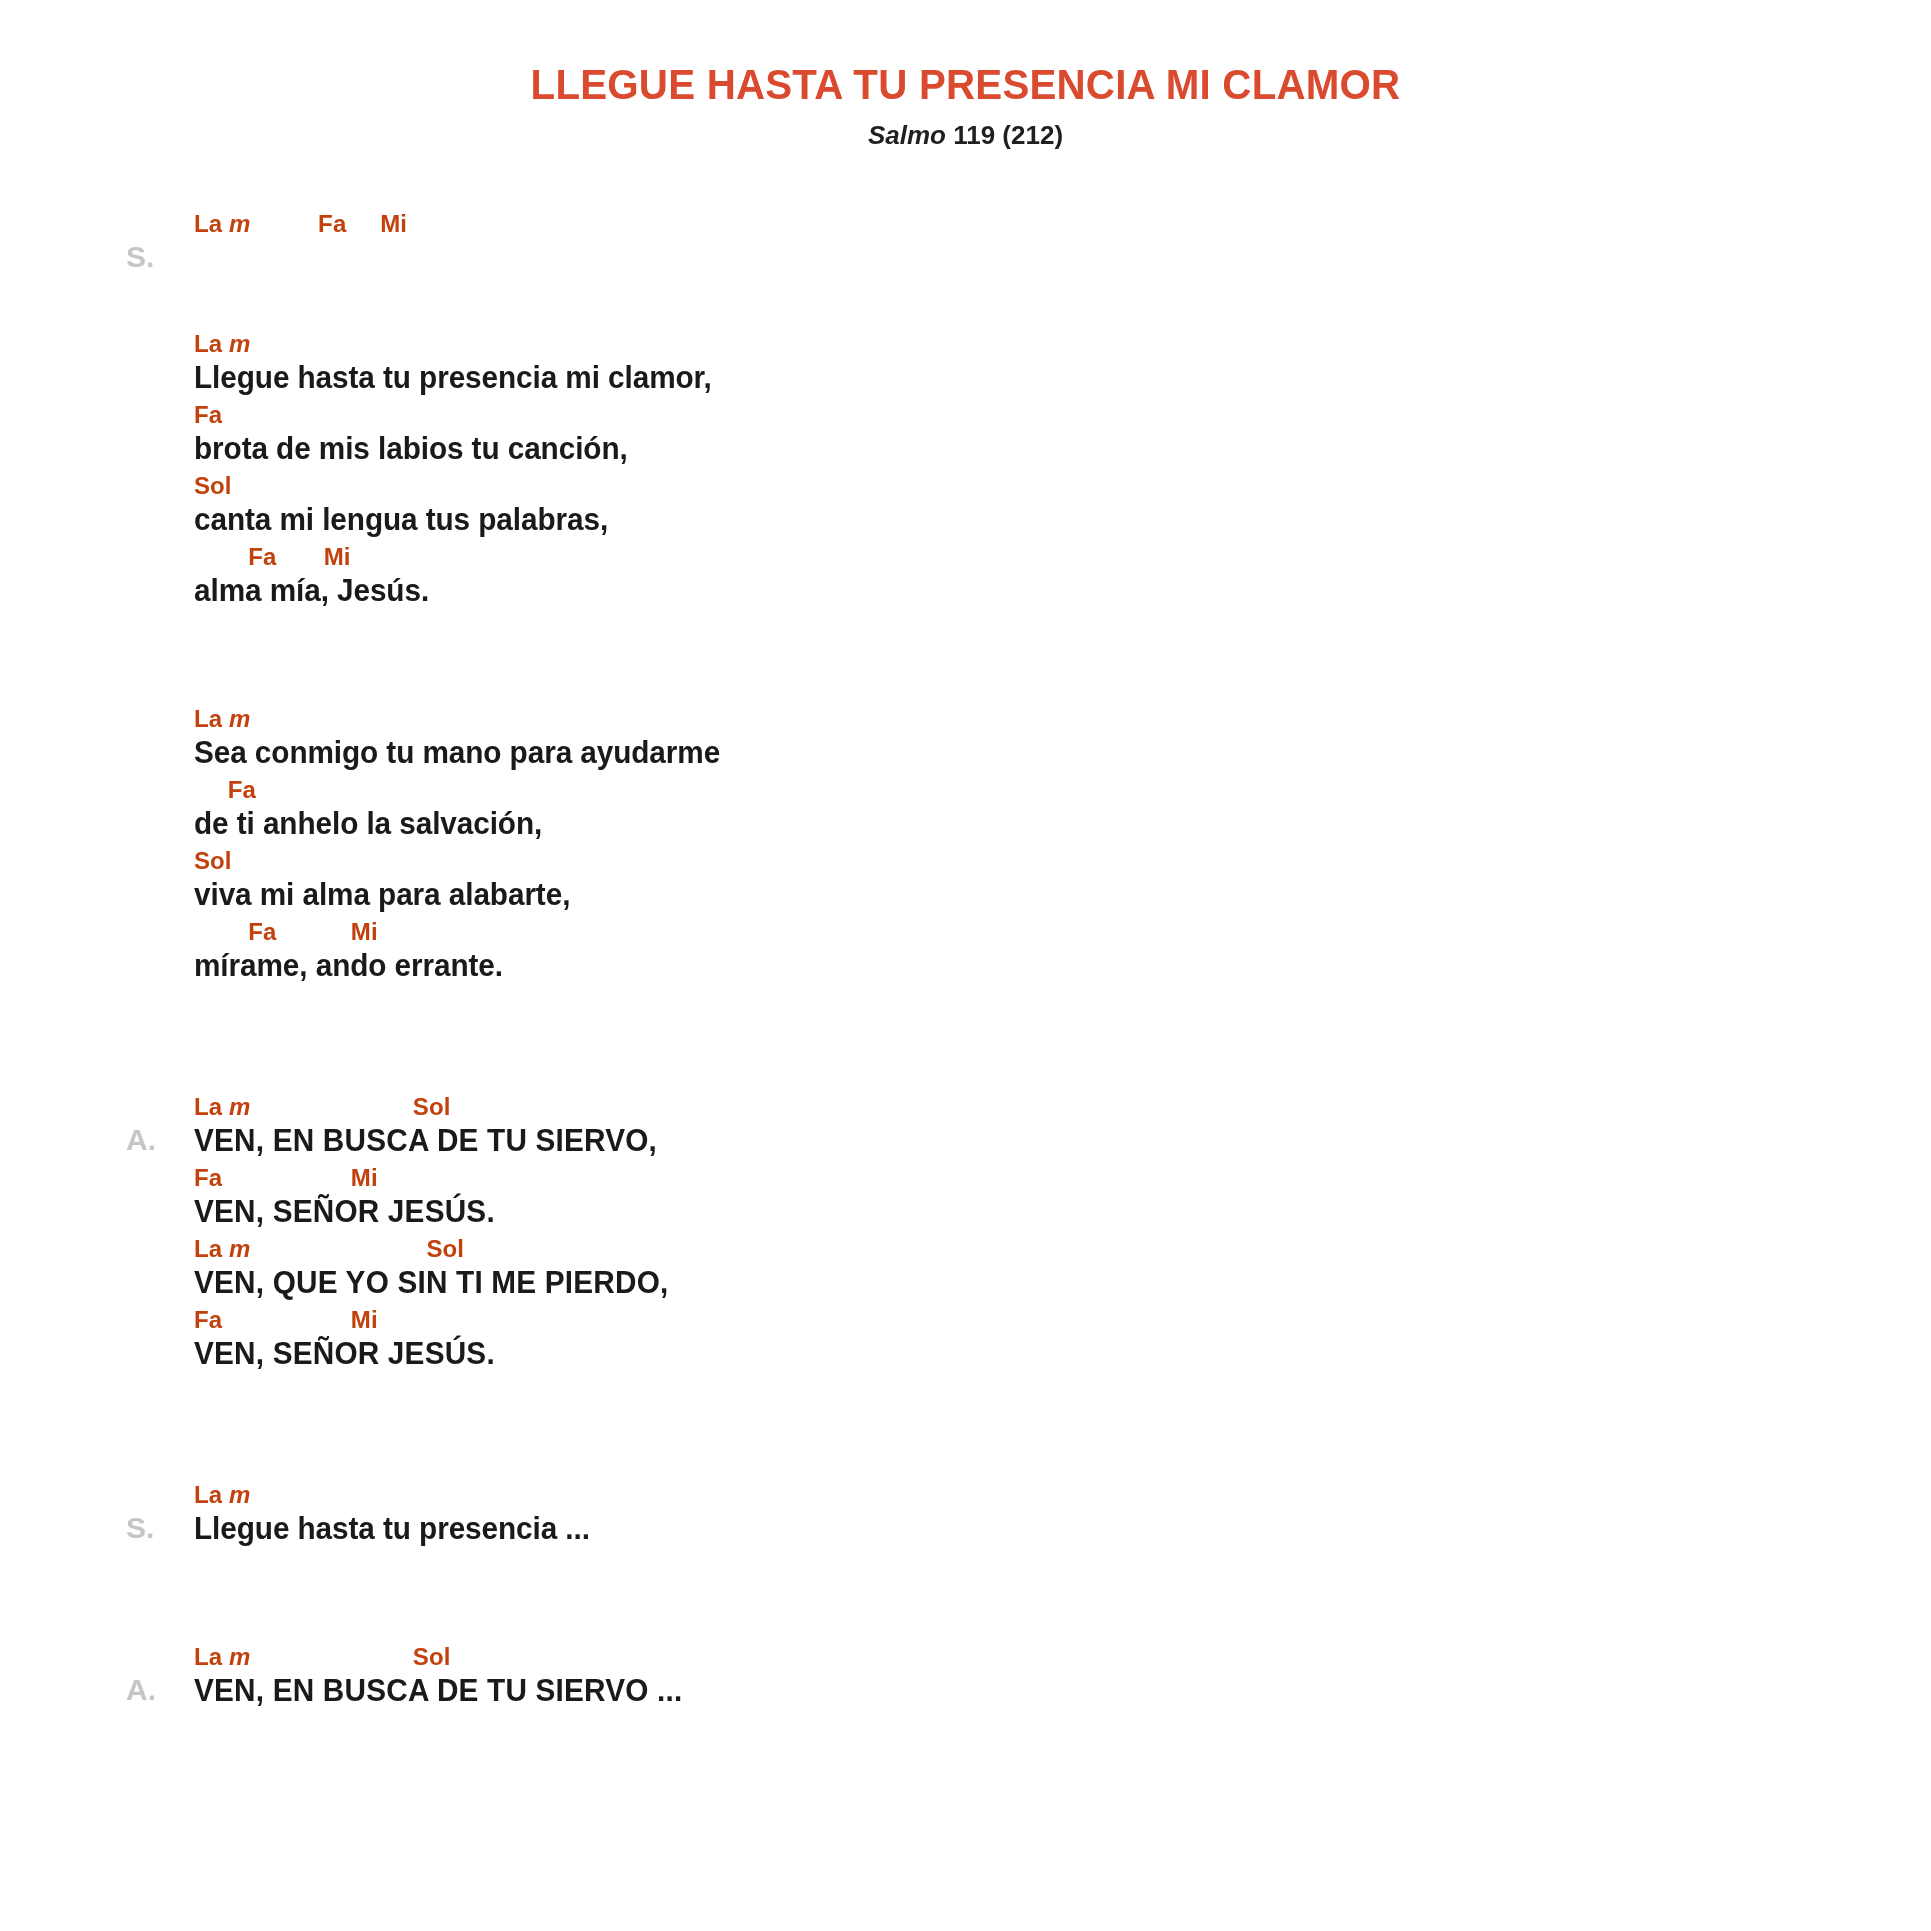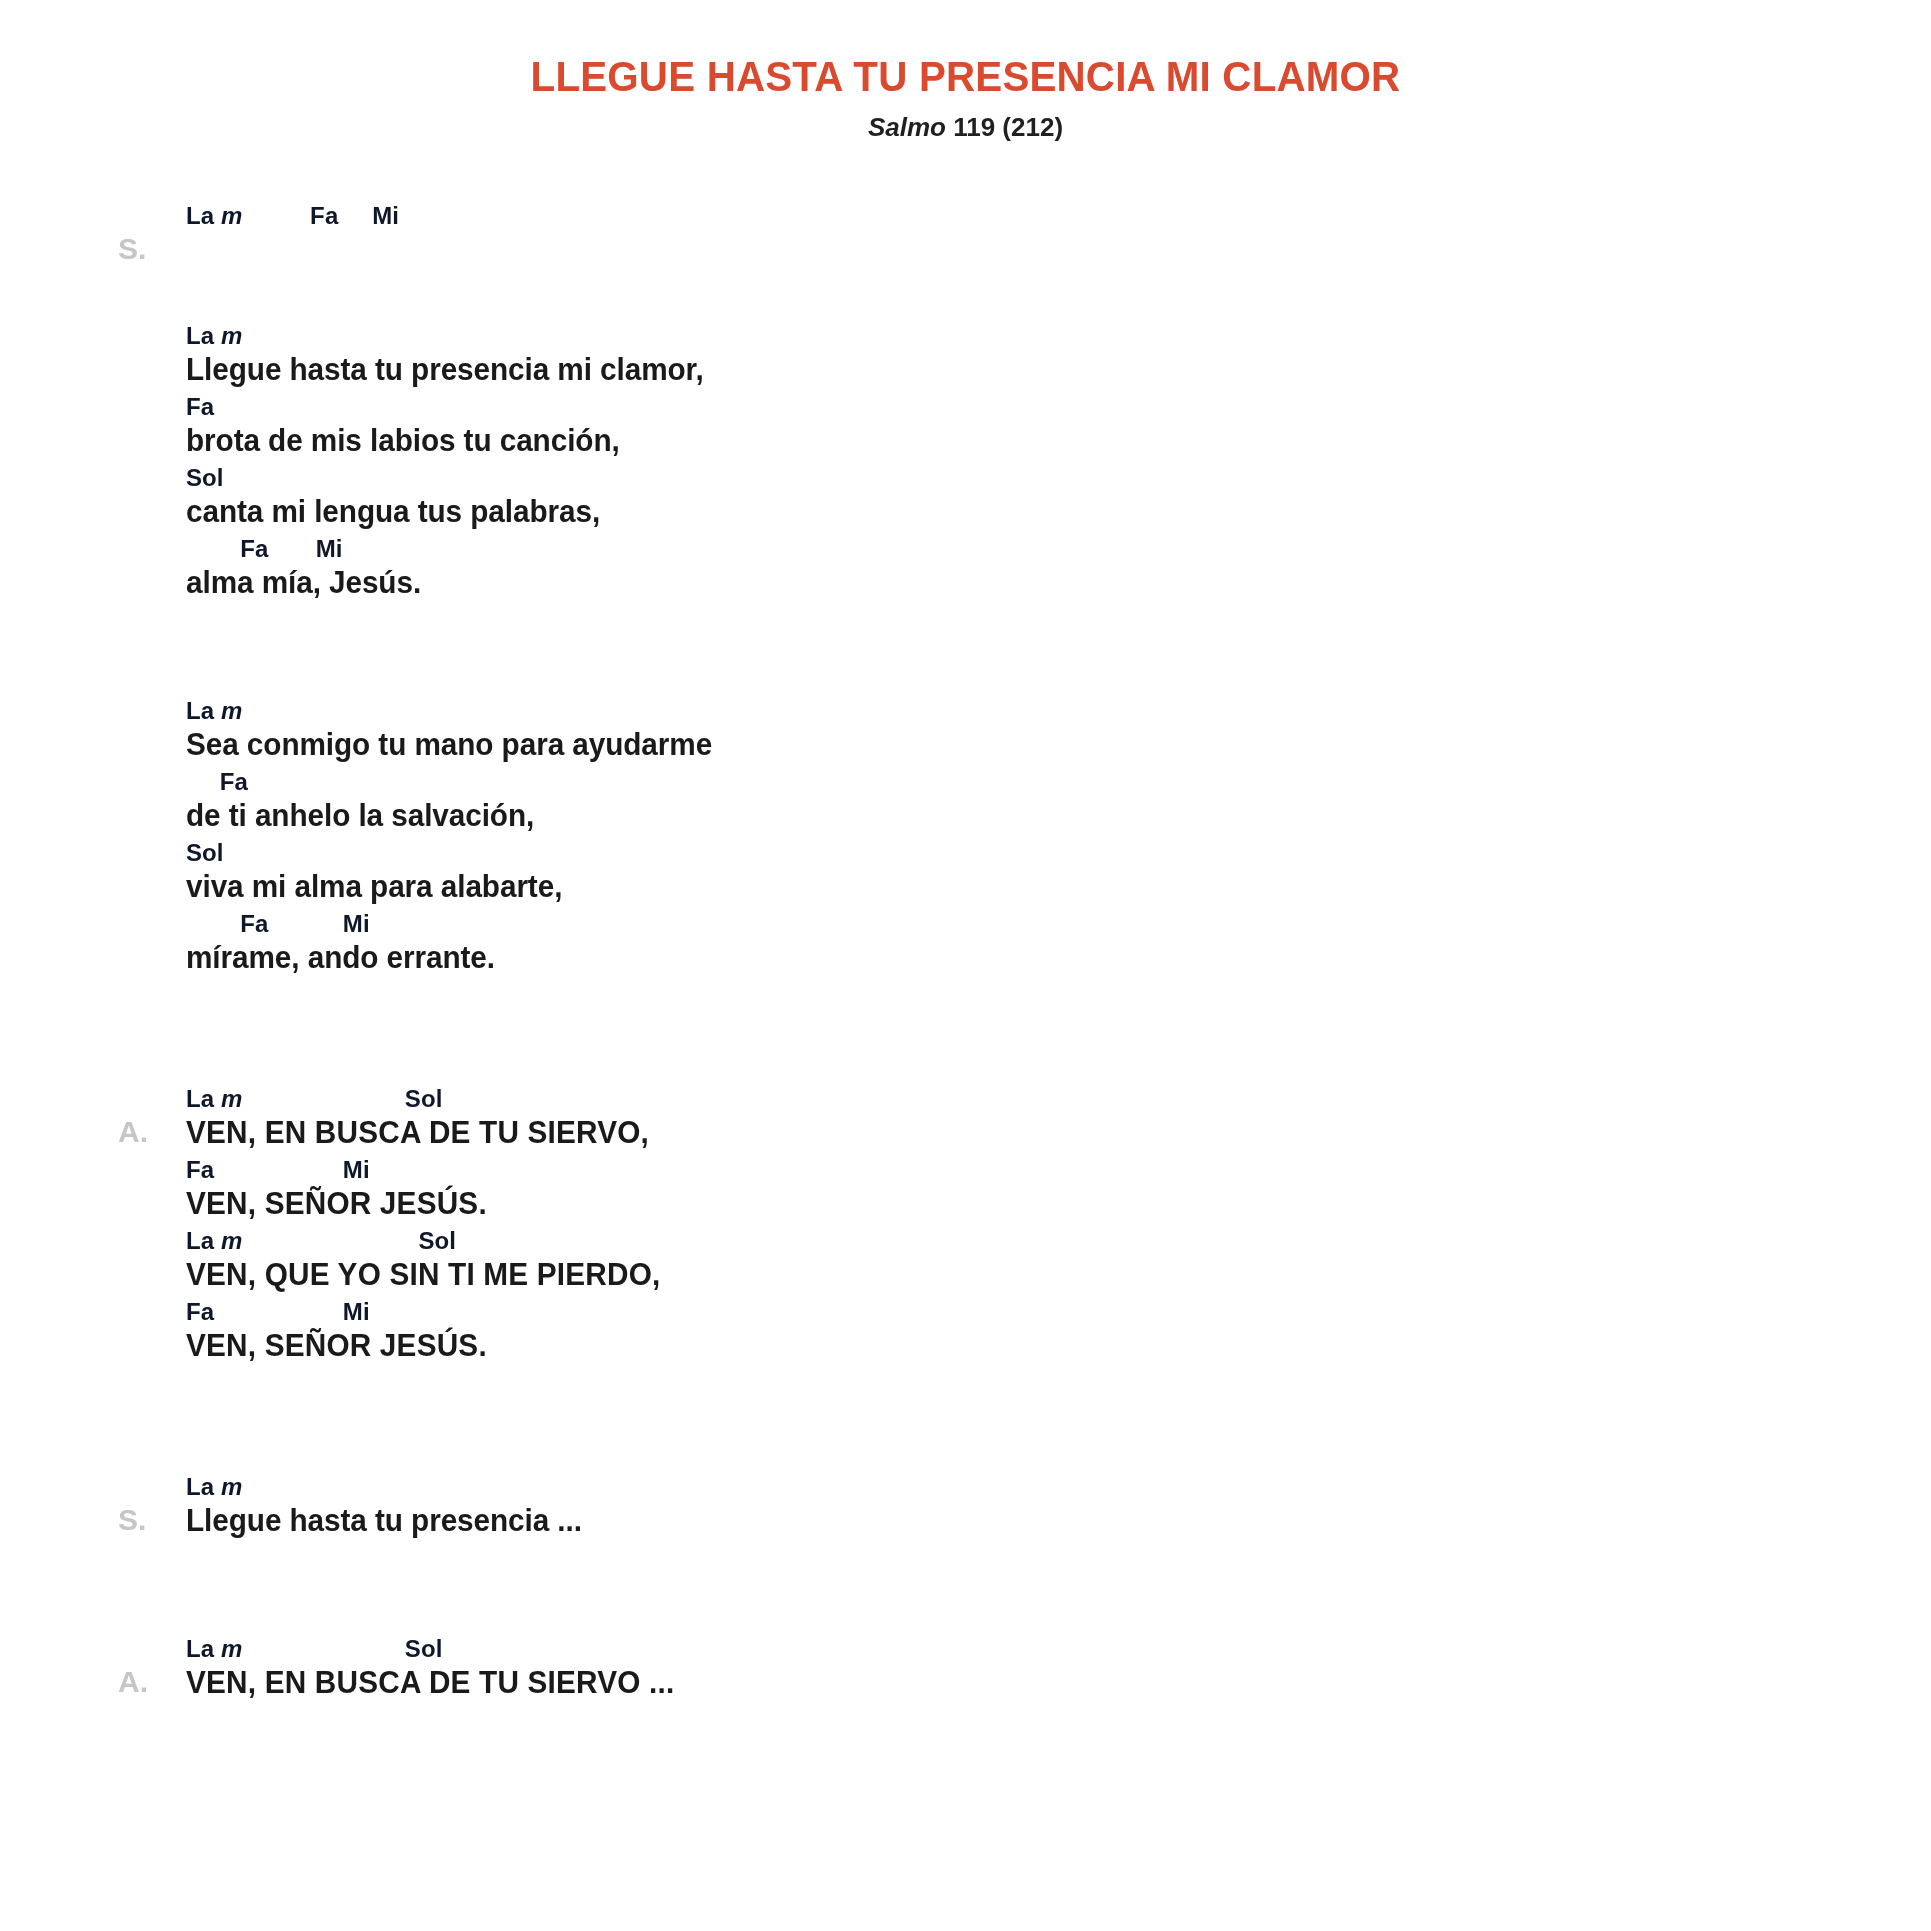--- a/index.html
+++ b/index.html
@@ -13,21 +13,21 @@
     font-family: "Liberation Sans", "DejaVu Sans", sans-serif;
     -webkit-font-smoothing: antialiased;
     overflow: hidden;
   }
 
   .page {
     position: relative;
     width: 1931px;
     height: 1641px;
     box-sizing: border-box;
-    padding: 4px;
+    padding: 12px;
   }
 
   
   .title-block {
     width: 100%;
     text-align: center;
     padding-top: 49px;
   }
   .song-title {
     font-family: "Liberation Sans", "DejaVu Sans", sans-serif;
@@ -75,21 +75,21 @@
     font-size: 30px;
     line-height: 1;
     text-align: left;
   }
 
   .lines {
     padding-left: 68px;
   }
 
   .chordline {
-    color: #0f172a;
+    color: #c2410c;
     font-family: "Liberation Sans", "DejaVu Sans", sans-serif;
     font-weight: bold;
     font-size: 24px;
     line-height: 1.18;
     height: 29px;
     white-space: pre;
     letter-spacing: 0.1px;
   }
   .chordline .min {
     font-style: italic;

